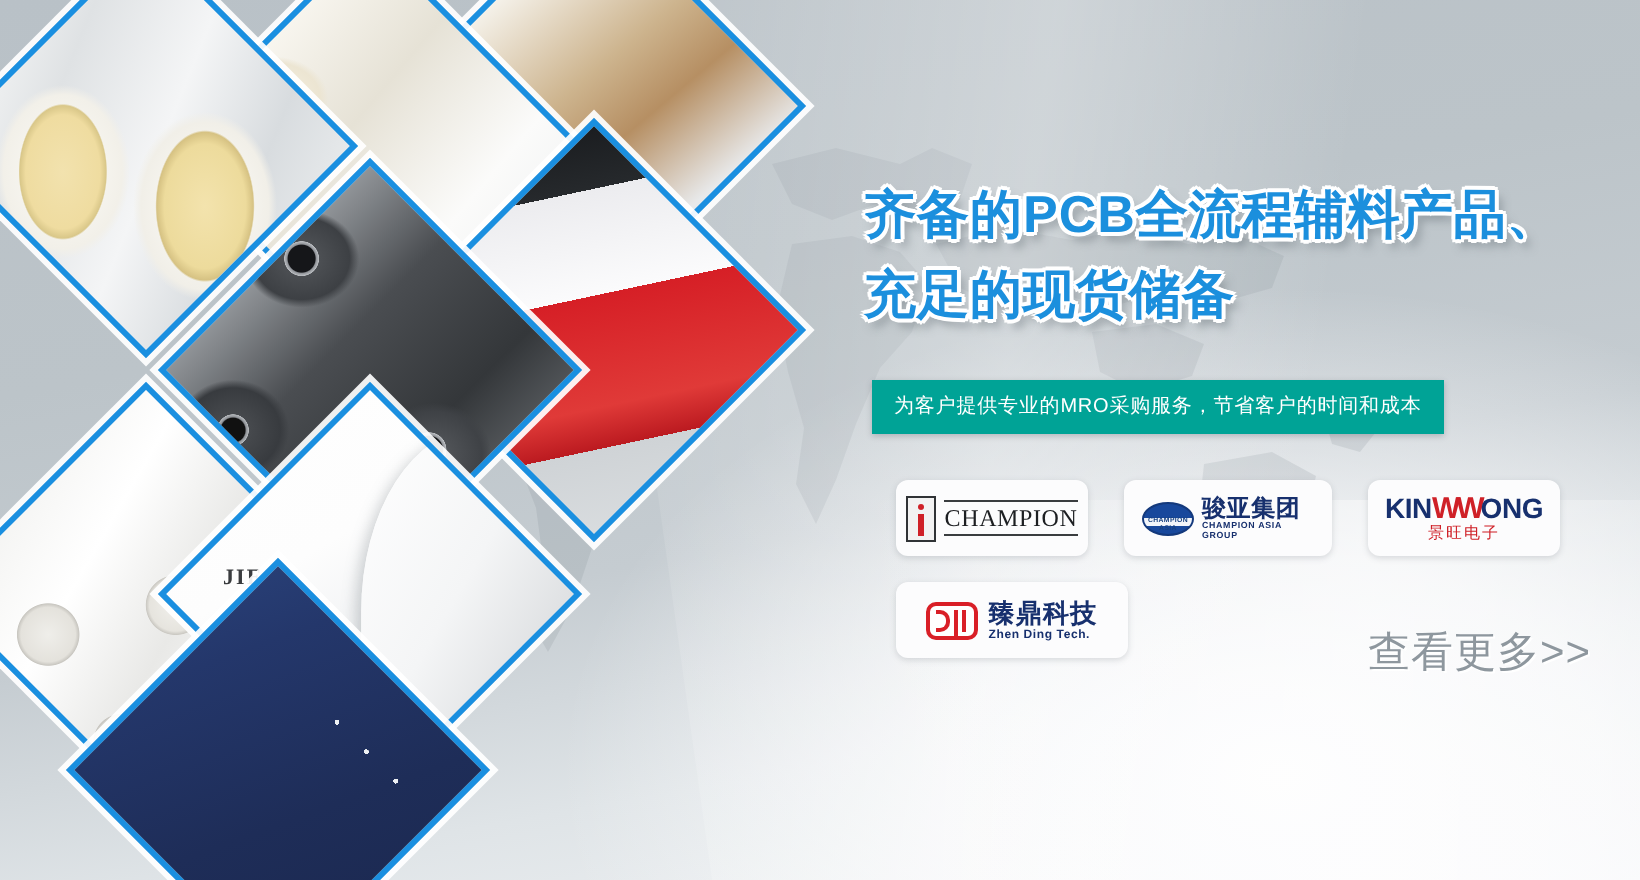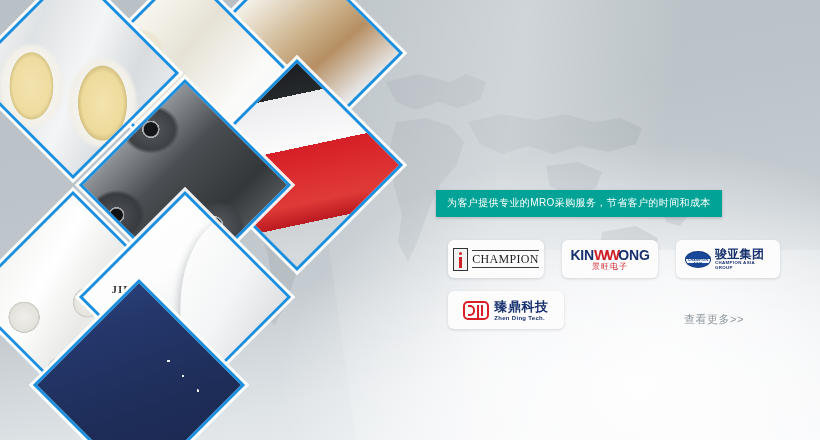--- a/index.html
+++ b/index.html
@@ -234,21 +234,21 @@
     background:#d91f27;
     box-shadow:-4px 0 0 0 #d91f27, -4px 4px 0 0 #d91f27;
   }
   .zd-txt{display:flex;flex-direction:column;line-height:1;}
   .zd-cn{font-size:13px;font-weight:bold;color:#17306e;letter-spacing:.6px;
          font-family:Liberation Serif, serif;}
   .zd-en{font-size:6px;font-weight:bold;color:#17306e;letter-spacing:.3px;margin-top:2px;}
 
   #more{
     position:absolute;left:684px;top:312px;
-    font-size:11px;color:#8e979e;letter-spacing:.5px;
+    font-size:21px;color:#8e979e;letter-spacing:.5px;
     text-shadow:1px 1px 0 rgba(255,255,255,.9);
     cursor:pointer;white-space:nowrap;
   }
 </style>
 </head>
 <body>
 
 <div id="banner">
 
   <div class="worldmap">
@@ -292,55 +292,59 @@
       <div class="inner">
         <div class="peel"></div>
         <div class="jie">JIE</div>
       </div>
     </div>
     <div class="dia d6">
         <div class="inner"></div>
       </div>
   </div>
 
+  <div id="headline">
+    <span>齐备的PCB全流程辅料产品、</span>
+    <span class="l2">充足的现货储备</span>
+  </div>
 
   <div id="subbar">为客户提供专业的MRO采购服务，节省客户的时间和成本</div>
 
   <div id="logos">
 
     <div class="logorow">
 
       <div class="logobox lg-topsearch">
         <div class="ts">
           <span class="ts-mark"></span>
           <span class="ts-txt">CHAMPION</span>
         </div>
-      </div>
-
-      <div class="logobox lg-kinwong">
-        <div class="kw-en">
-          <span>KIN</span>
-          <span class="kw-w">WW</span>
-          <span>ONG</span>
-        </div>
-        <div class="kw-cn">景旺电子</div>
       </div>
 
       <div class="logobox lg-champion">
         <div class="ca">
           <span class="ca-globe">
             <span>CHAMPION ASIA</span>
           </span>
           <span class="ca-txt">
             <span class="ca-cn">骏亚集团</span>
             <span class="ca-en">CHAMPION ASIA GROUP</span>
           </span>
         </div>
       </div>
 
+      <div class="logobox lg-kinwong">
+        <div class="kw-en">
+          <span>KIN</span>
+          <span class="kw-w">WW</span>
+          <span>ONG</span>
+        </div>
+        <div class="kw-cn">景旺电子</div>
+      </div>
+
     </div>
 
     <div class="logorow">
       <div class="logobox lg-zhending">
         <div class="zd">
           <span class="zd-mark"></span>
           <span class="zd-txt">
             <span class="zd-cn">臻鼎科技</span>
             <span class="zd-en">Zhen Ding Tech.</span>
           </span>

